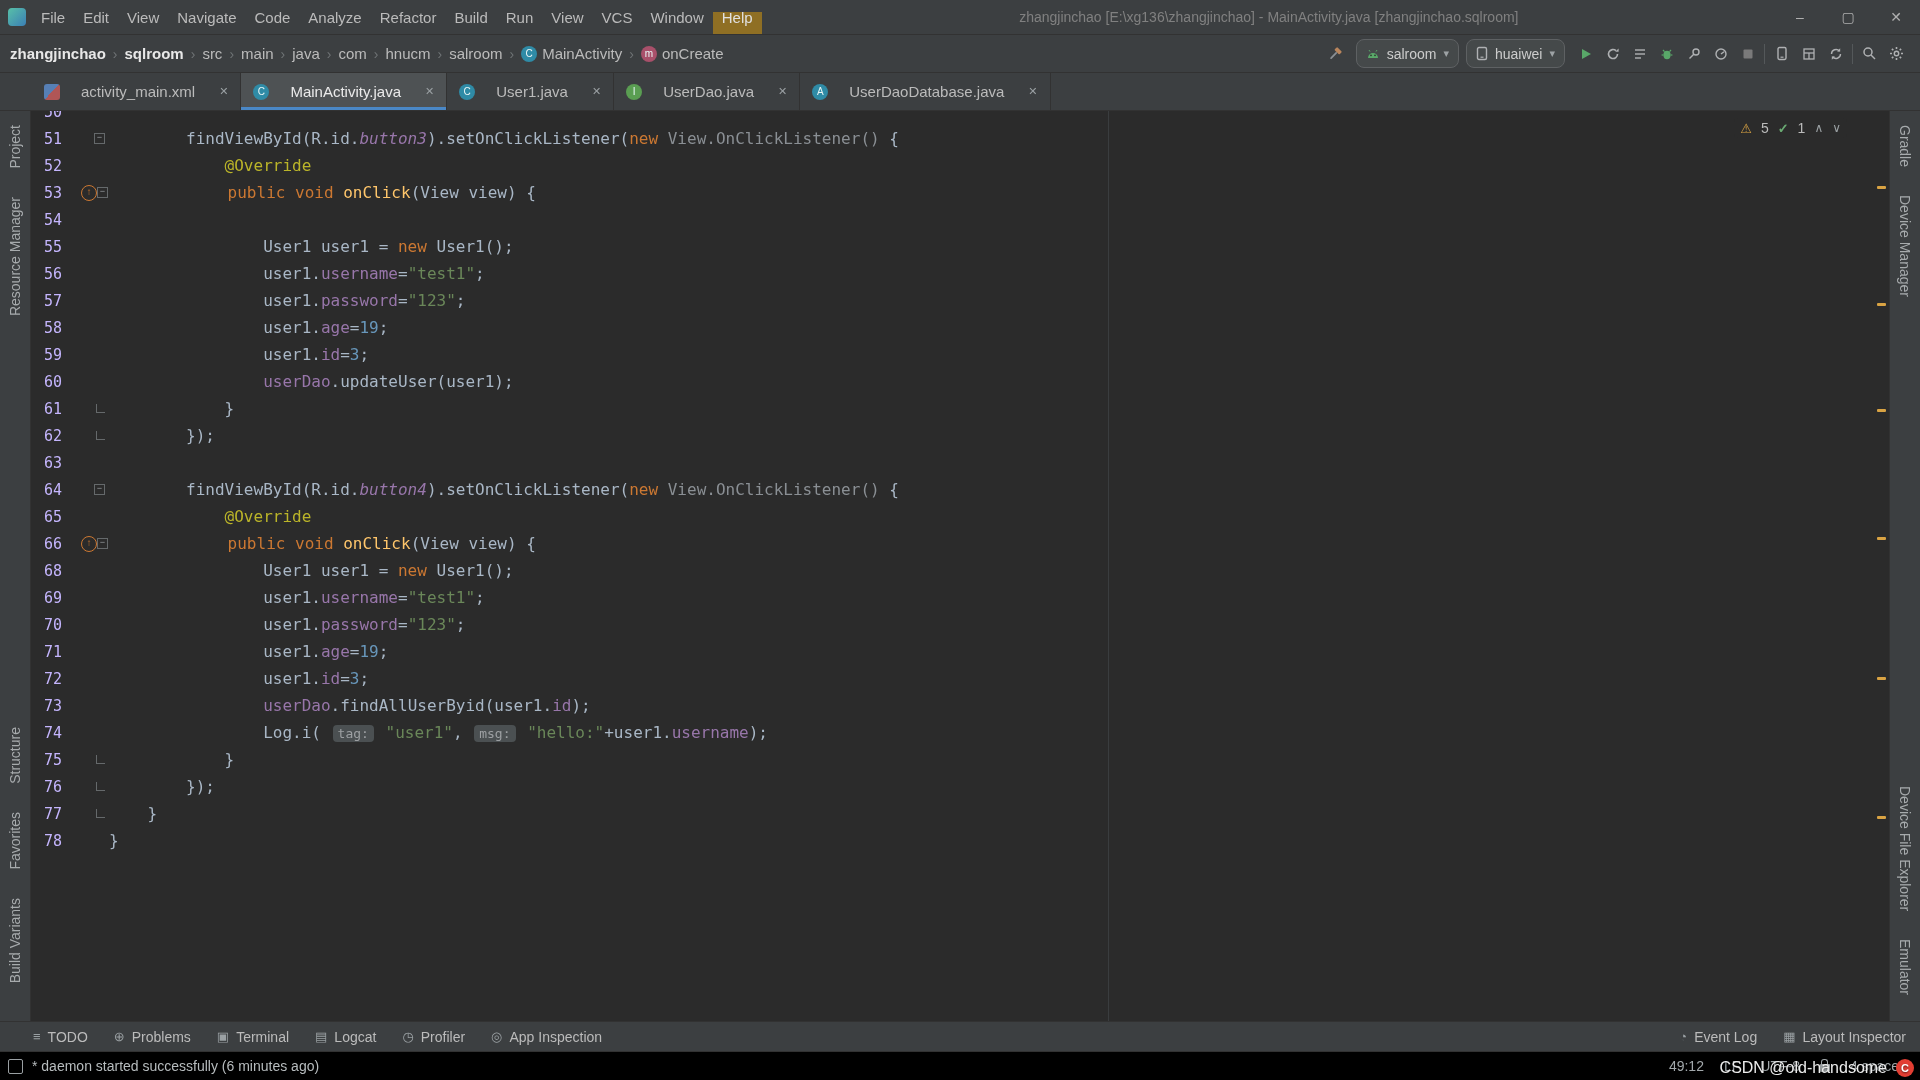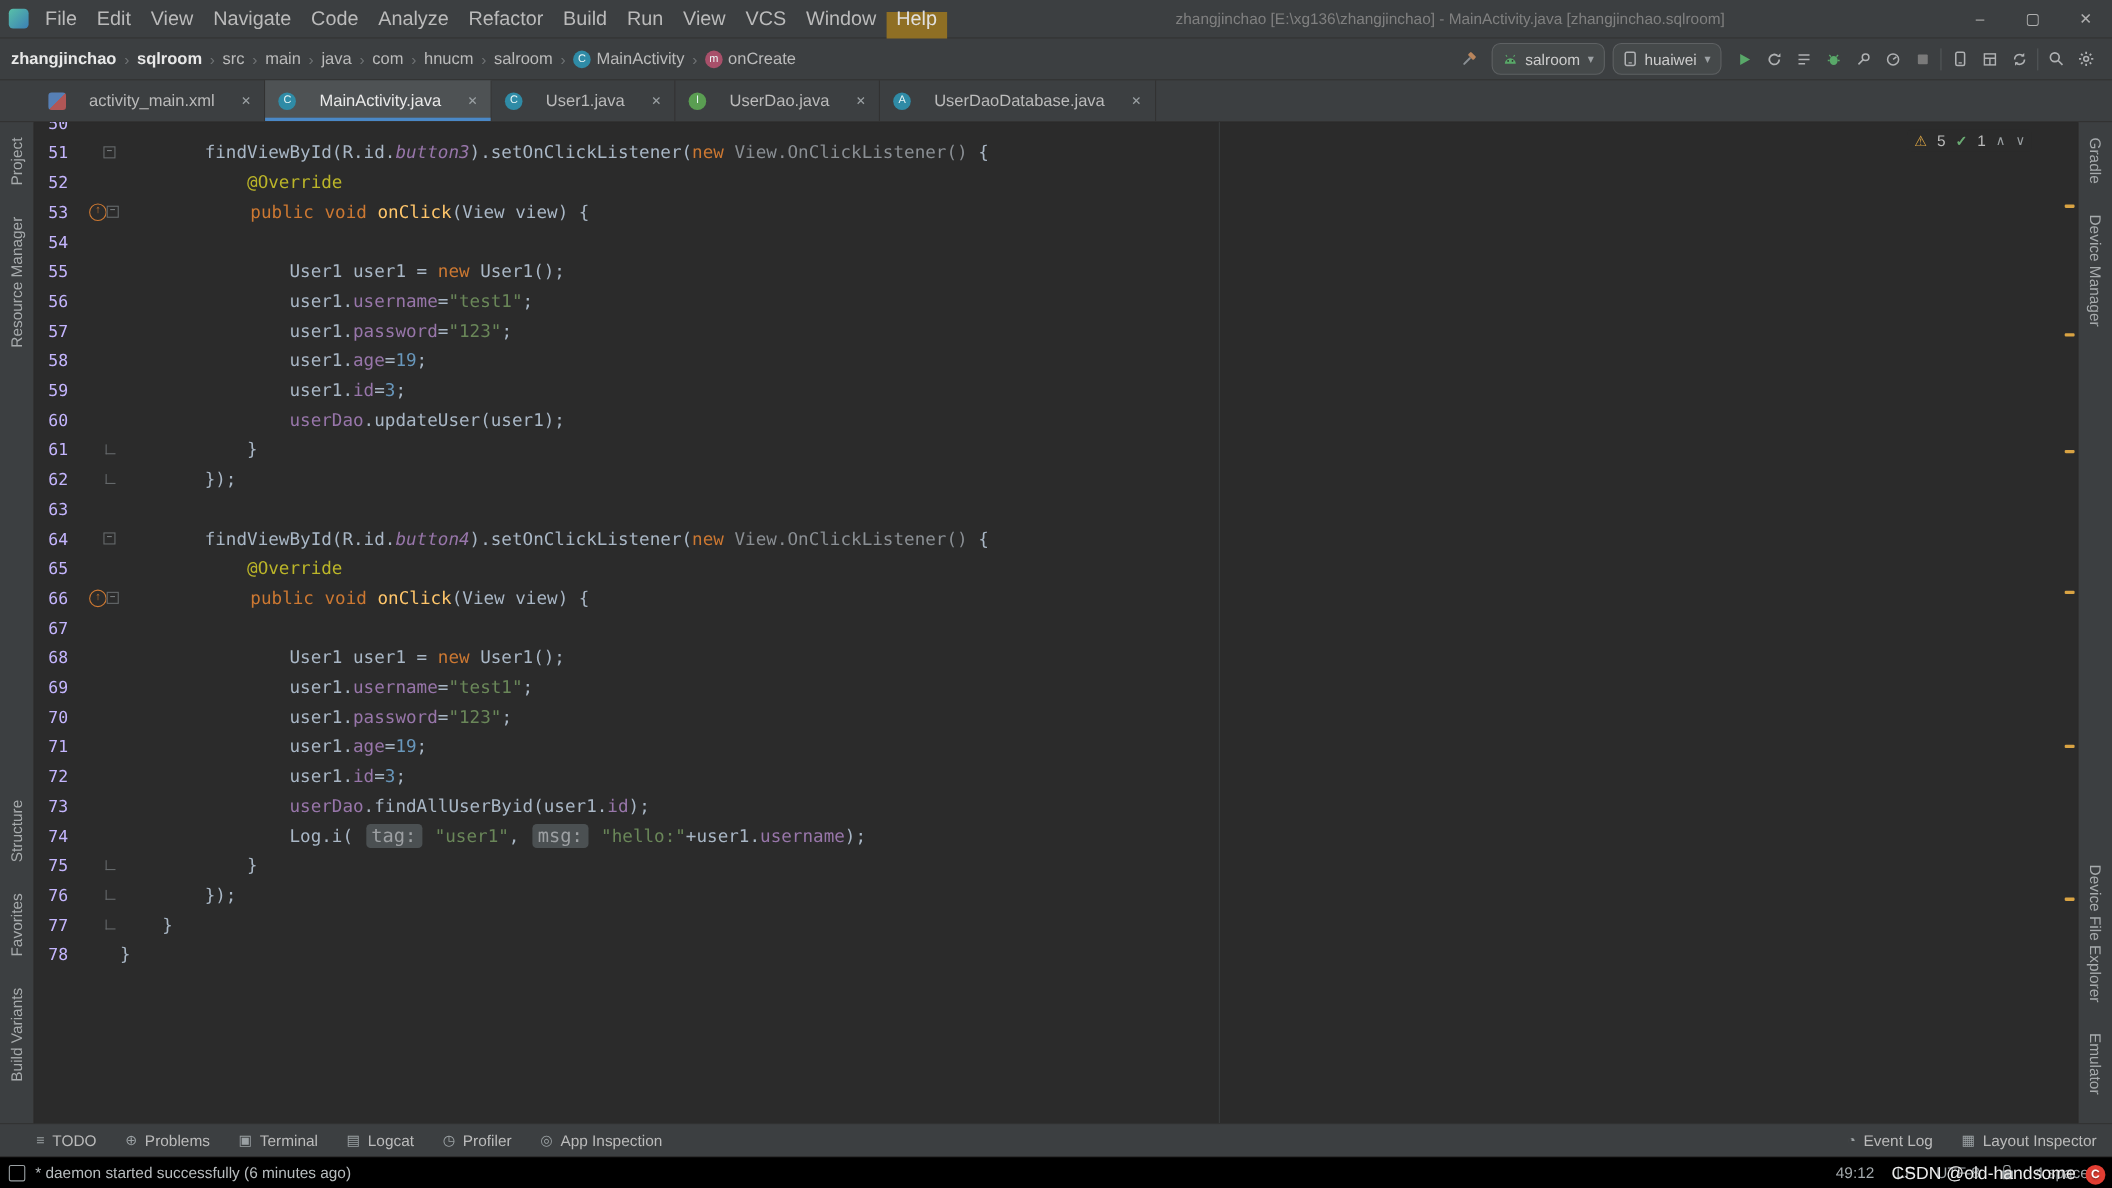--- a/index.html
+++ b/index.html
@@ -3,21 +3,21 @@
 <meta charset="utf-8">
 <style>
   html,body{margin:0;padding:0;width:1920px;height:1080px;overflow:hidden;
     background:#2b2b2b;font-family:"Liberation Sans",sans-serif;-webkit-font-smoothing:antialiased;}
   .app{display:flex;flex-direction:column;width:1920px;height:1080px;}
 
   
   .titlebar{height:34px;background:#3c3f41;border-bottom:1px solid #323232;display:flex;align-items:center;flex:0 0 auto;}
   .aslogo{width:18px;height:18px;border-radius:4px;margin:0 6px 0 8px;background:linear-gradient(135deg,#58c0a8,#3b7fb5);}
   .menus{display:flex;}
-  .menu-item{color:#bbbbbb;font-size:18px;padding:8px 9px;cursor:default;}
+  .menu-item{color:#bbbbbb;font-size:15px;padding:8px 9px;cursor:default;}
   .menu-item.hl{background:linear-gradient(transparent 32%,#8f6f24 32%);color:#e0e0e0;}
   .wtitle{flex:1;text-align:center;color:#808080;font-size:14px;white-space:nowrap;overflow:hidden;}
   .wctrls{display:flex;}
   .wc{width:48px;height:34px;display:flex;align-items:center;justify-content:center;color:#b0b0b0;font-size:14px;}
 
   
   .navbar{height:37px;background:#3c3f41;border-bottom:1px solid #323232;display:flex;align-items:center;padding:0 10px;flex:0 0 auto;}
   .crumbs{display:flex;align-items:center;gap:7px;font-size:15px;color:#bbbbbb;white-space:nowrap;}
   .crumb{display:flex;align-items:center;}
   .crumb.bold span{color:#e8e8e8;font-weight:bold;}
@@ -60,21 +60,21 @@
   .mk{flex:0 0 34px;display:flex;align-items:center;height:100%;padding:0 4px 0 6px;box-sizing:border-box;}
   .codeseg{font-family:"DejaVu Sans Mono",monospace;font-size:16px;white-space:pre;color:#a9b7c6;}
   .tk-k{color:#cc7832;}
   .tk-s{color:#6a8759;}
   .tk-n{color:#6897bb;}
   .tk-f{color:#9876aa;}
   .tk-m{color:#ffc66b;}
   .tk-a{color:#bbb529;}
   .tk-g{color:#8a8f94;}
   .tk-i{color:#9876aa;font-style:italic;}
-  .tk-h{background:#4b5052;color:#9da0a3;border-radius:4px;padding:1px 5px;font-size:17px;margin:0 2px;}
+  .tk-h{background:#4b5052;color:#9da0a3;border-radius:4px;padding:1px 5px;font-size:13px;margin:0 2px;}
   .ovr{width:14px;height:14px;border:1px solid #cc7832;border-radius:50%;color:#cc7832;font-size:10px;line-height:12px;text-align:center;flex:0 0 auto;}
   .fold{margin-left:auto;width:9px;height:9px;border:1px solid #65696b;color:#9aa0a3;font-size:9px;line-height:7px;text-align:center;background:#2b2b2b;flex:0 0 auto;}
   .folde{margin-left:auto;width:8px;height:8px;border-left:1px solid #65696b;border-bottom:1px solid #65696b;flex:0 0 auto;}
   .mguide{position:absolute;top:0;bottom:0;left:1077px;width:1px;background:#3a3d3f;}
   .inspections{position:absolute;top:7px;right:42px;display:flex;align-items:center;gap:9px;color:#bbbbbb;font-size:14px;background:rgba(43,43,43,.85);padding:2px 6px;border-radius:4px;}
   .warn-tri{color:#d9a343;font-size:13px;}
   .ok-check{color:#6aab73;font-size:13px;font-weight:bold;}
   .chev{color:#9aa0a3;font-size:12px;}
   .smark{position:absolute;right:3px;width:9px;height:3px;background:#d9a343;border-radius:1px;}
 
@@ -428,25 +428,20 @@
           </div>
           <div class="line">
             <span class="ln">66</span>
             <span class="mk">
               <span class="ovr">↑</span>
               <span class="fold">−</span>
             </span>
             <span class="codeseg"><span class="tk-k">            public void </span><span class="tk-m">onClick</span><span class="tk-d">(View view) {</span></span>
           </div>
           <div class="line">
-            <span class="ln">67</span>
-            <span class="mk"></span>
-            <span class="codeseg"></span>
-          </div>
-          <div class="line">
             <span class="ln">68</span>
             <span class="mk"></span>
             <span class="codeseg"><span class="tk-d">                User1 user1 = </span><span class="tk-k">new</span><span class="tk-d"> User1();</span></span>
           </div>
           <div class="line">
             <span class="ln">69</span>
             <span class="mk"></span>
             <span class="codeseg"><span class="tk-d">                user1.</span><span class="tk-f">username</span><span class="tk-d">=</span><span class="tk-s">"test1"</span><span class="tk-d">;</span></span>
           </div>
           <div class="line">

